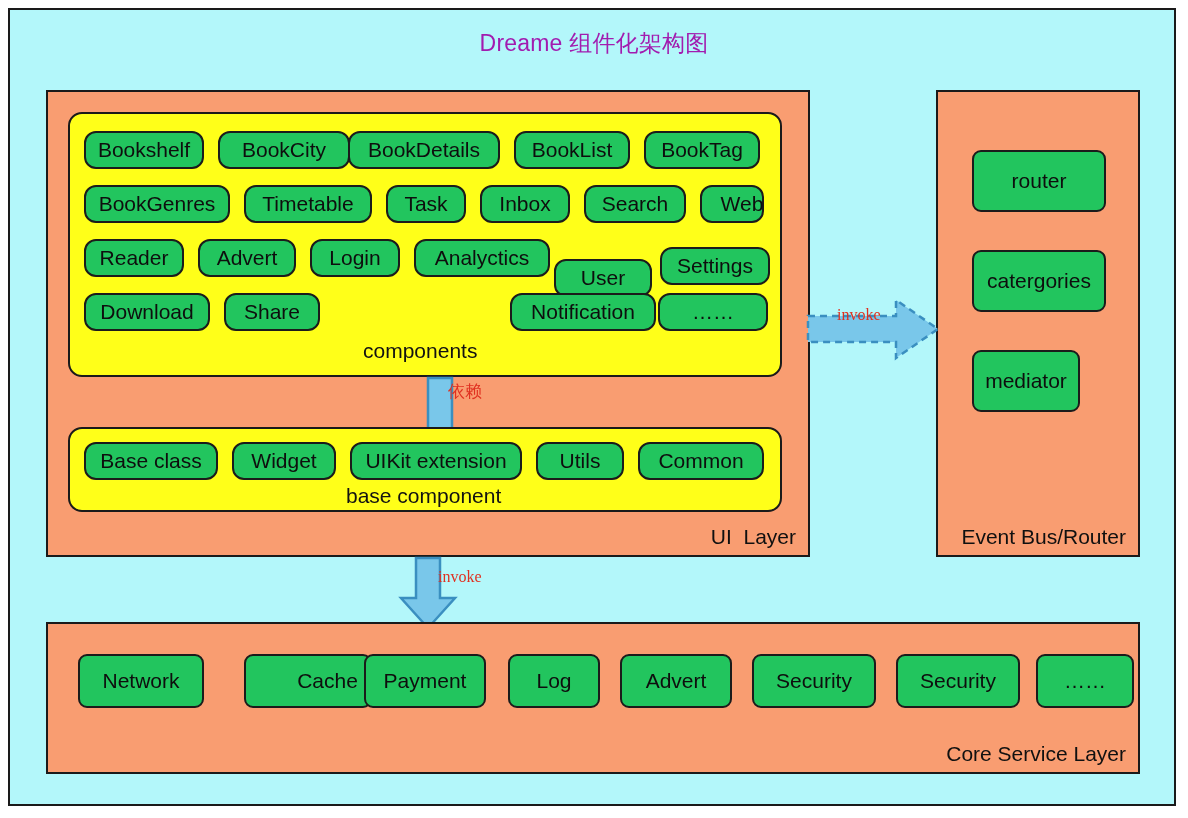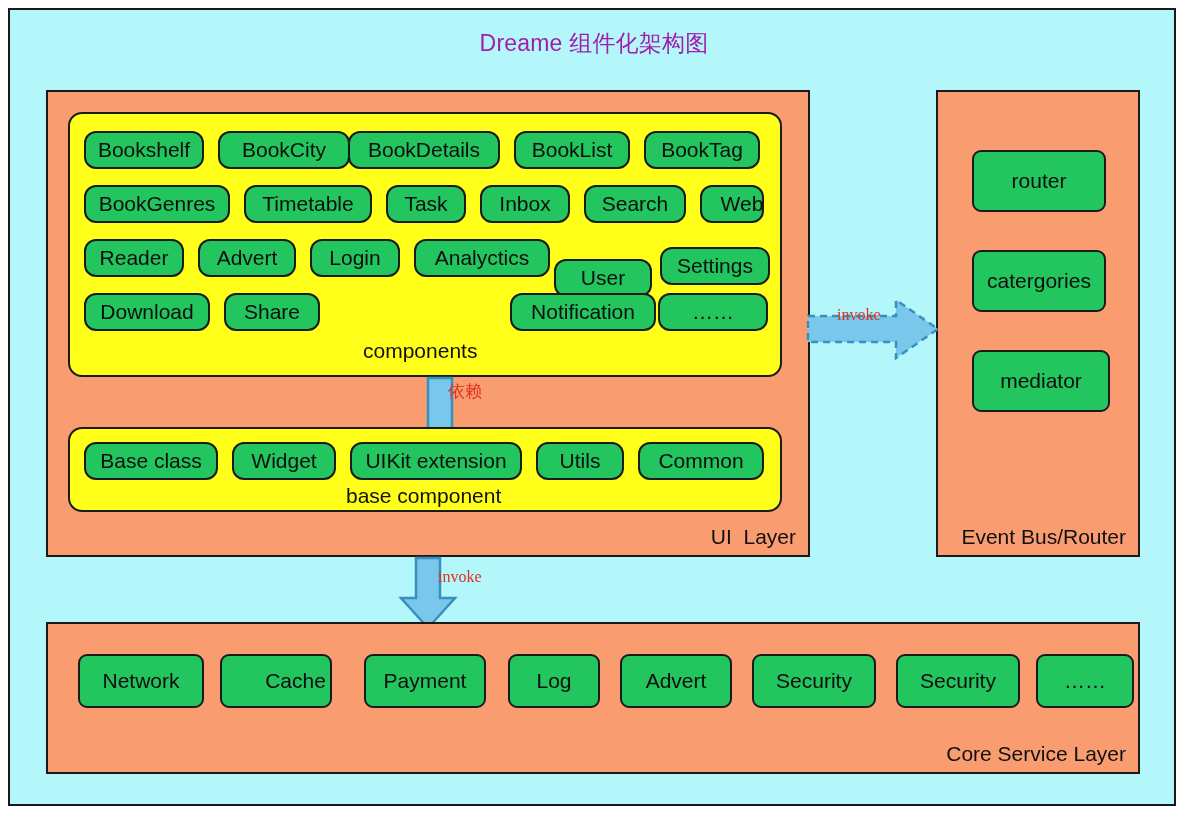--- a/index.html
+++ b/index.html
@@ -167,39 +167,39 @@
       <div class="group-caption" style="left:276px; top:55px;">base component</div>
     </div>
 
     <div class="panel-label">UI  Layer</div>
   </div>
 
   <div class="panel" style="left:926px; top:80px; width:204px; height:467px;">
 
     <div class="pill ebr" style="left:34px; top:58px; width:134px;">router</div>
     <div class="pill ebr" style="left:34px; top:158px; width:134px;">catergories</div>
-    <div class="pill ebr" style="left:34px; top:258px; width:138px;">mediator</div>
+    <div class="pill ebr" style="left:34px; top:258px; width:108px;">mediator</div>
 
     <div class="panel-label">Event Bus/Router</div>
   </div>
 
   <svg class="arrow-svg" style="left:798px; top:288px;" width="132" height="62" viewBox="0 0 132 62">
     <polygon points="0,18 88,18 88,2 130,31 88,60 88,44 0,44" fill="#79c7ea" stroke="#3a8fc0" stroke-width="2.5" stroke-dasharray="7,5"></polygon>
   </svg>
   <div class="arrow-label" style="left:827px; top:296px;">invoke</div>
 
   <svg class="arrow-svg" style="left:390px; top:548px;" width="58" height="72" viewBox="0 0 58 72">
     <polygon points="16,0 40,0 40,40 55,40 28,70 1,40 16,40" fill="#79c7ea" stroke="#3a8fc0" stroke-width="2.5"></polygon>
   </svg>
   <div class="arrow-label" style="left:428px; top:558px;">invoke</div>
 
   <div class="panel" style="left:36px; top:612px; width:1094px; height:152px;">
 
     <div class="pill sq" style="left:30px; top:30px; width:126px;">Network</div>
-    <div class="pill sq" style="left:172px; top:30px; width:112px;padding-left:39px;">Cache</div>
+    <div class="pill sq" style="left:196px; top:30px; width:128px;padding-left:39px;">Cache</div>
     <div class="pill sq" style="left:316px; top:30px; width:122px;">Payment</div>
     <div class="pill sq" style="left:460px; top:30px; width:92px;">Log</div>
     <div class="pill sq" style="left:572px; top:30px; width:112px;">Advert</div>
     <div class="pill sq" style="left:704px; top:30px; width:124px;">Security</div>
     <div class="pill sq" style="left:848px; top:30px; width:124px;">Security</div>
     <div class="pill sq" style="left:988px; top:30px; width:98px;">……</div>
 
     <div class="panel-label">Core Service Layer</div>
   </div>
 

